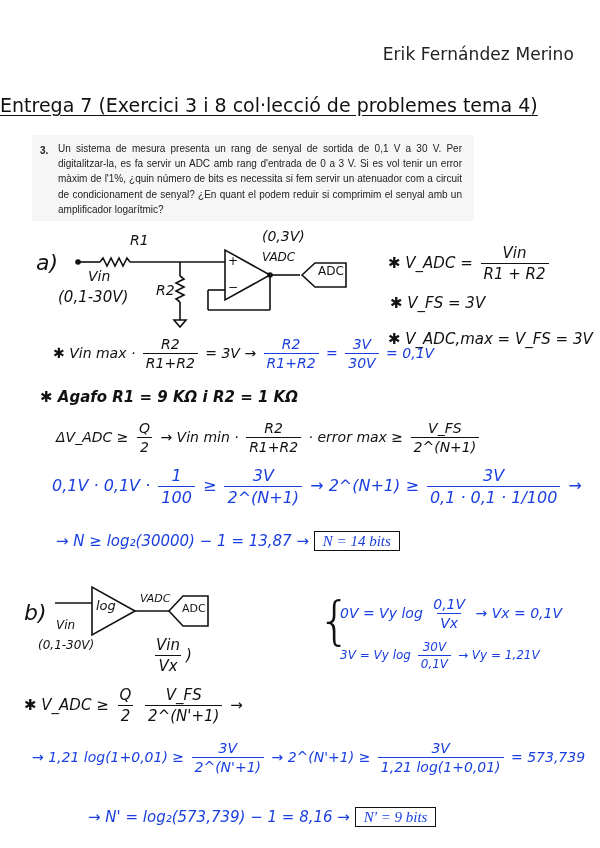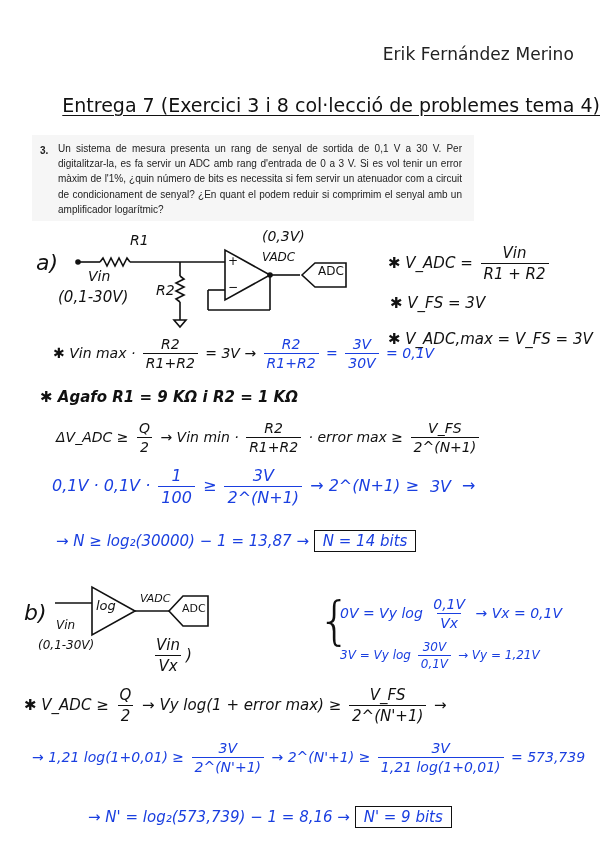--- a/index.html
+++ b/index.html
@@ -1,28 +1,28 @@
 <!DOCTYPE html>
 <html><head>
 <meta charset="utf-8">
 <style>
   html, body { margin:0; padding:0; background:#ffffff; }
   body { width:600px; height:848px; position:relative; overflow:hidden; font-family:"Liberation Sans", sans-serif; }
   .author { position:absolute; top:44px; right:26px; font-size:17px; color:#222; font-family:"DejaVu Sans", sans-serif; letter-spacing:0.1px; }
-  .title { position:absolute; top:94px; left:0; width:600px; text-align:right; font-size:19px; color:#111; text-decoration:underline; text-underline-offset:3px; font-family:"DejaVu Sans", sans-serif; }
+  .title { position:absolute; top:94px; left:0; width:600px; text-align:left; font-size:19px; color:#111; text-decoration:underline; text-underline-offset:3px; font-family:"DejaVu Sans", sans-serif; }
   .problem { position:absolute; top:135px; left:32px; width:442px; height:86px; background:#f6f6f6; }
   .problem-num { position:absolute; left:8px; top:10px; font-size:10px; font-weight:bold; color:#222; font-family:"Liberation Sans", sans-serif; }
   .problem-text { position:absolute; left:26px; top:6px; width:404px; font-size:10px; line-height:15.2px; color:#222; text-align:justify; font-family:"Liberation Sans", sans-serif; }
   .hw { position:absolute; white-space:nowrap; font-family:"DejaVu Sans", sans-serif; font-style:italic; }
   .blk { color:#111; }
   .blu { color:#1a3fe0; }
   .frac { display:inline-flex; flex-direction:column; align-items:center; vertical-align:middle; margin:0 3px; }
   .frac .num { padding:0 3px 1px; }
   .frac .den { border-top:1.6px solid currentColor; padding:1px 3px 0; }
-  .box { border:1.6px solid #111; padding:1px 8px; }
+  .box { border:1.6px solid #111; padding:1px 8px;font-family:Liberation Serif, serif; }
   svg { position:absolute; }
 </style>
 </head>
 <body>
 
 <div class="author">Erik Fernández Merino</div>
 <div class="title">Entrega 7 (Exercici 3 i 8 col·lecció de problemes tema 4)</div>
 
 <div class="problem">
   <span class="problem-num">3.</span>
@@ -118,20 +118,21 @@
       <span class="den">100</span>
     </span>
   <span>≥</span>
   <span class="frac">
       <span class="num">3V</span>
       <span class="den">2^(N+1)</span>
     </span>
   <span>→ 2^(N+1) ≥</span>
   <span class="frac">
       <span class="num">3V</span>
+      <span class="den">0,1 · 0,1 · 1/100</span>
     </span>
   <span>→</span>
 </div>
 
 <div class="hw blu" style="left:56px;top:532px;font-size:15px;">
   <span>→ N ≥ log₂(30000) − 1 = 13,87 →</span>
   <span class="box">N = 14 bits</span>
 </div>
 
 <div class="hw blk" style="left:24px;top:600px;font-size:22px;">b)</div>
@@ -172,21 +173,20 @@
     </span>
   <span>→ Vy = 1,21V</span>
 </div>
 
 <div class="hw blk" style="left:24px;top:686px;font-size:15px;">
   <span>✱ V_ADC ≥</span>
   <span class="frac">
       <span class="num">Q</span>
       <span class="den">2</span>
     </span>
-  <span>→ Vy log(1 + error max) ≥</span>
   <span class="frac">
       <span class="num">V_FS</span>
       <span class="den">2^(N'+1)</span>
     </span>
   <span>→</span>
 </div>
 
 <div class="hw blu" style="left:32px;top:740px;font-size:14px;">
   <span>→ 1,21 log(1+0,01) ≥</span>
   <span class="frac">

